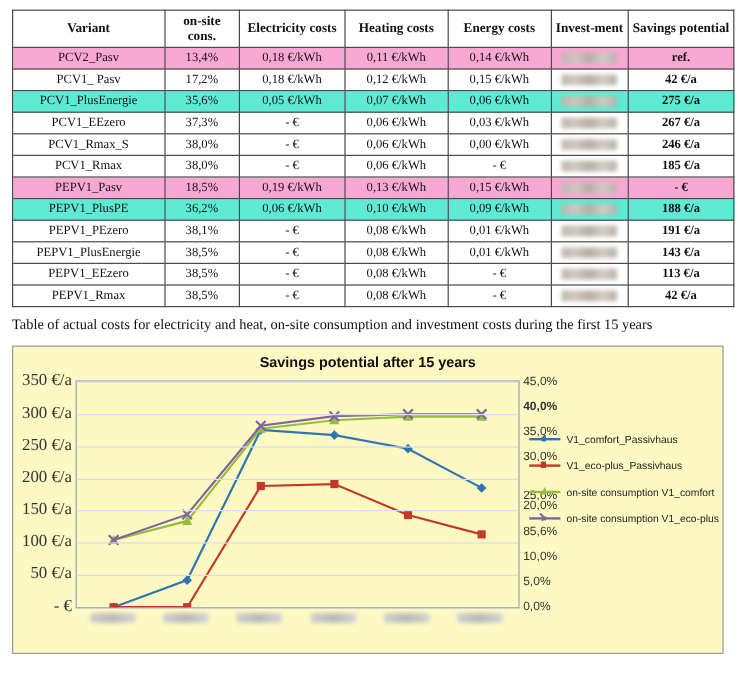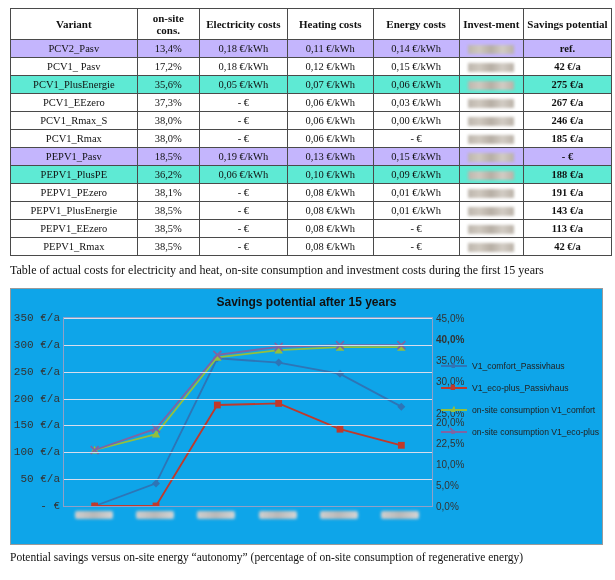--- a/index.html
+++ b/index.html
@@ -37,21 +37,21 @@
   col.c0{width:118px}
   col.c1{width:58px}
   col.c2{width:82px}
   col.c3{width:80px}
   col.c4{width:80px}
   col.c5{width:60px}
   col.c6{width:82px}
 
   td.variant{text-align:left;padding-left:5px;}
   td.saving{font-weight:bold;}
-  tr.rose td{background:#c4b5fd;}
+  tr.rose td{background:#f9a8d4;}
   tr.green td{background:#5eead4;}
   tr.white td{background:#ffffff;}
 
   
   .blur{
     display:inline-block;
     width:46px;height:9px;
     background:linear-gradient(90deg,#bdb6ad 0%,#cfc8bf 25%,#b6aea4 50%,#d2ccc4 75%,#b9b1a7 100%);
     filter:blur(1.6px);
     border-radius:1px;
@@ -63,42 +63,42 @@
     margin:7px 0 0 10px;
     font-family:"Liberation Serif", serif;
   }
 
   
   .chartbox{
     position:relative;
     margin:10px 0 0 10px;
     width:591px;height:255px;
     border:1px solid #9a9a9a;
-    background:#0ea5e9;
+    background:#fef9c3;
   }
   .chart-title{
     position:absolute;top:6px;left:0;width:100%;
     text-align:center;
     font-size:12px;font-weight:bold;
     font-family:"Liberation Sans", sans-serif;
   }
   .plot{
     position:absolute;
     left:52px;top:28px;width:368px;height:188px;
     border-left:1px solid #8fa0c8;
     border-bottom:1px solid #8fa0c8;
     border-right:1px solid #8fa0c8;
     border-top:1px solid #8fa0c8;
   }
   .gridline{position:absolute;left:0;width:100%;height:1px;background:#d7dded;}
   .ytick{
     position:absolute;right:100%;margin-right:4px;
-    font-size:11px;white-space:nowrap;
+    font-size:14px;white-space:nowrap;
     transform:translateY(-50%);
-    font-family:Liberation Mono, monospace;
+    font-family:Liberation Serif, serif;
     color:#333;
   }
   .ytick2{
     position:absolute;left:100%;margin-left:4px;
     font-size:10px;white-space:nowrap;
     transform:translateY(-50%);
     font-family:"Liberation Sans", sans-serif;
     color:#333;
   }
   .xblur{
@@ -311,21 +311,21 @@
         <div class="ytick" style="top: 80.5714px;">200 €/a</div>
         <div class="gridline" style="top: 53.7143px;"></div>
         <div class="ytick" style="top: 53.7143px;">250 €/a</div>
         <div class="gridline" style="top: 26.8571px;"></div>
         <div class="ytick" style="top: 26.8571px;">300 €/a</div>
         <div class="gridline" style="top: 0px;"></div>
         <div class="ytick" style="top: 0px;">350 €/a</div>
         <div class="ytick2" style="top: 188px;">0,0%</div>
         <div class="ytick2" style="top: 167.111px;">5,0%</div>
         <div class="ytick2" style="top: 146.222px;">10,0%</div>
-        <div class="ytick2" style="top: 125.333px;">22,5%</div>
+        <div class="ytick2" style="top: 125.333px;">85,6%</div>
         <div class="ytick2" style="top: 104.444px;">20,0%</div>
         <div class="ytick2" style="top: 95px;">25,0%</div>
         <div class="ytick2" style="top: 62.6667px;">30,0%</div>
         <div class="ytick2" style="top: 41.7778px;">35,0%</div>
         <div class="ytick2" style="top: 20.8889px; font-weight: bold;">40,0%</div>
         <div class="ytick2" style="top: 0px;">45,0%</div>
       </div>
     <div id="legend" class="legend">
         <div class="row">
           <span class="swatch" style="background: rgb(46, 117, 182);">
@@ -361,15 +361,14 @@
         </div>
       </div>
   <div class="xblur" style="left: 63.6667px; top: 222px;"></div>
       <div class="xblur" style="left: 125px; top: 222px;"></div>
       <div class="xblur" style="left: 186.333px; top: 222px;"></div>
       <div class="xblur" style="left: 247.667px; top: 222px;"></div>
       <div class="xblur" style="left: 309px; top: 222px;"></div>
       <div class="xblur" style="left: 370.333px; top: 222px;"></div>
     </div>
 
-  <div class="caption2">Potential savings versus on-site energy “autonomy” (percentage of on-site consumption of regenerative energy)</div>
 
 </div>
 
 </body></html>

